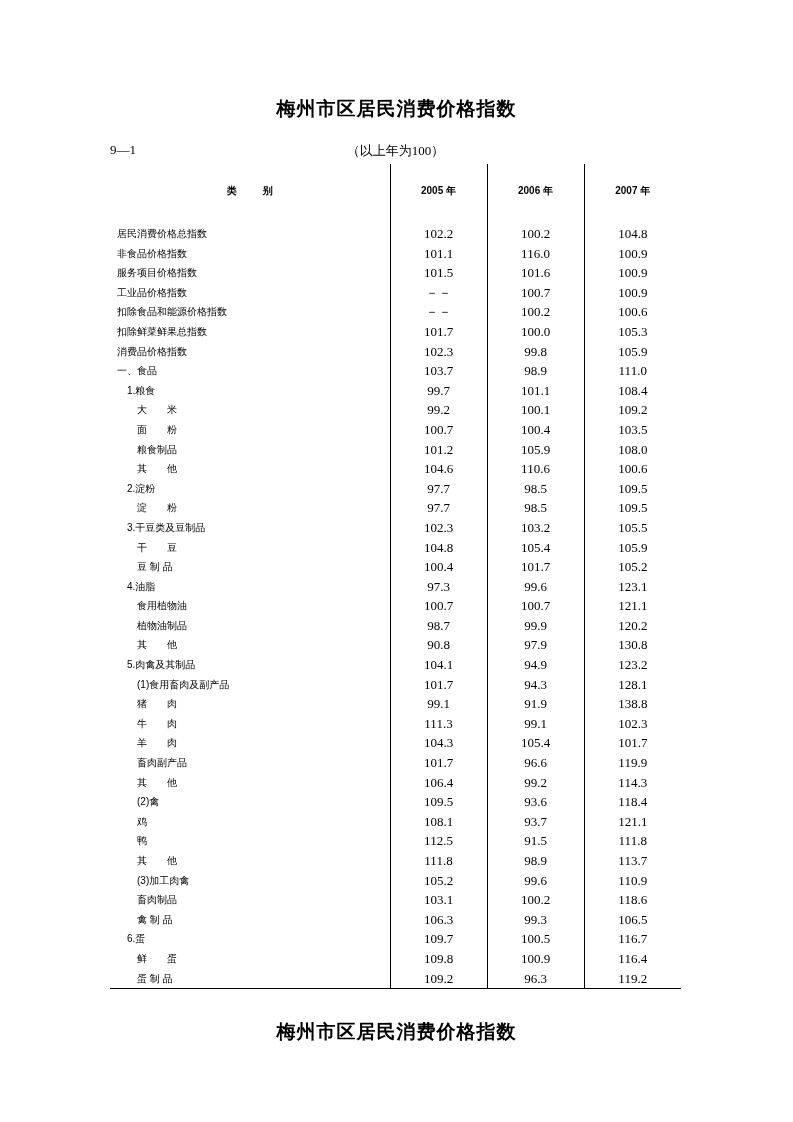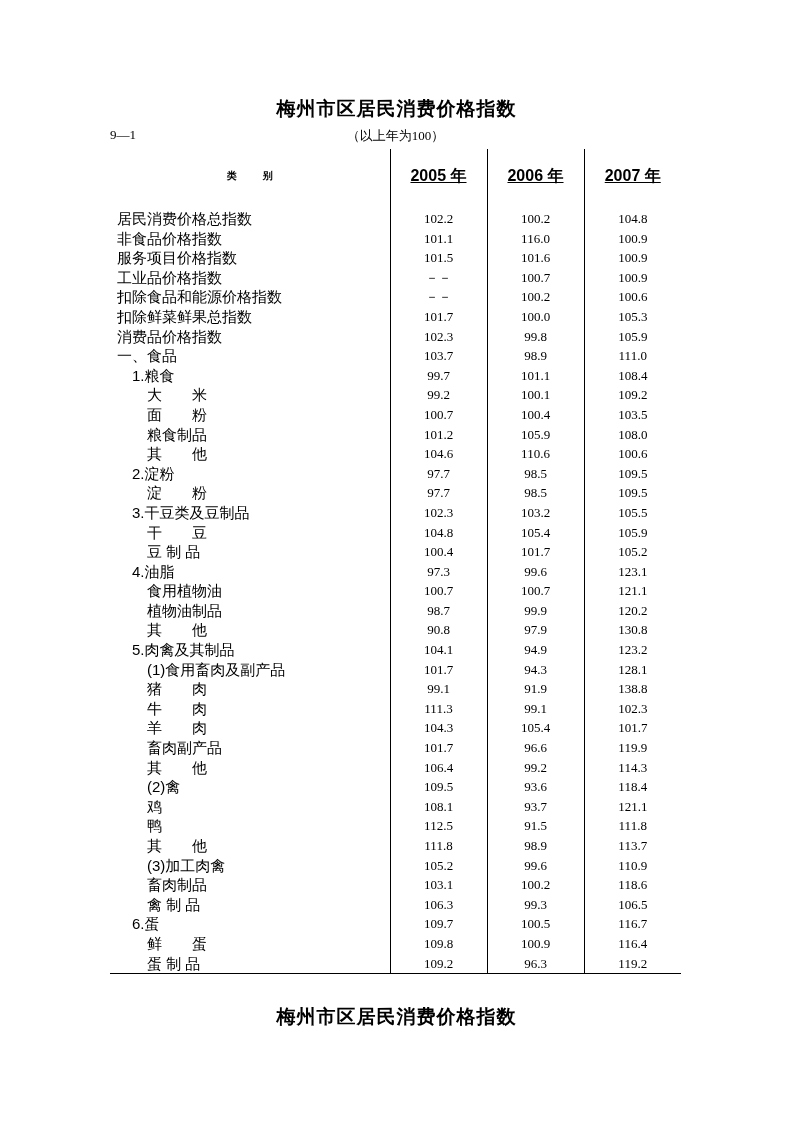--- a/index.html
+++ b/index.html
@@ -23,21 +23,21 @@
   .title {
     text-align: center;
     font-family: "Liberation Sans", "DejaVu Sans", sans-serif;
     font-weight: bold;
     font-size: 19px;
     letter-spacing: 1px;
     padding-top: 96px;
   }
   .subhead {
     position: relative;
-    margin: 5px 112px 0 110px;
+    margin: 20px 112px 0 110px;
     height: 18px;
   }
   .subhead .code {
     position: absolute;
     left: 0;
     top: 0;
     font-size: 13px;
     font-family: "Liberation Serif", serif;
   }
   .subhead .note {
@@ -67,41 +67,40 @@
     text-align: center;
     border-top: 1.6px solid #000;
     border-bottom: 1.2px solid #000;
   }
   .hdr-row th.cat {
     border-right: 1.1px solid #000;
   }
   .hdr-row th.yr {
     border-right: 1.1px solid #000;
     font-weight: bold;
-    font-size: 16px;
-    text-decoration: underline;
+    font-size: 10px;
   }
   .hdr-row th.yr:last-child {
     border-right: 0;
   }
   .hdr-row th.cat span.lbl {
     letter-spacing: 8px;
     padding-left: 8px;
   }
   tbody td {
     font-size: 12.5px;
     height: 19.6px;
     line-height: 19.6px;
   }
   tbody td.cat {
     text-align: left;
     padding-left: 7px;
     border-right: 1.1px solid #000;
     font-family: "Liberation Sans", "DejaVu Sans", sans-serif;
-    font-size: 15px;
+    font-size: 10px;
     white-space: pre;
   }
   tbody td.val {
     text-align: center;
     border-right: 1.1px solid #000;
     font-family: "Liberation Serif", "DejaVu Serif", serif;
     font-size: 13px;
   }
   tbody td.val:last-child {
     border-right: 0;

